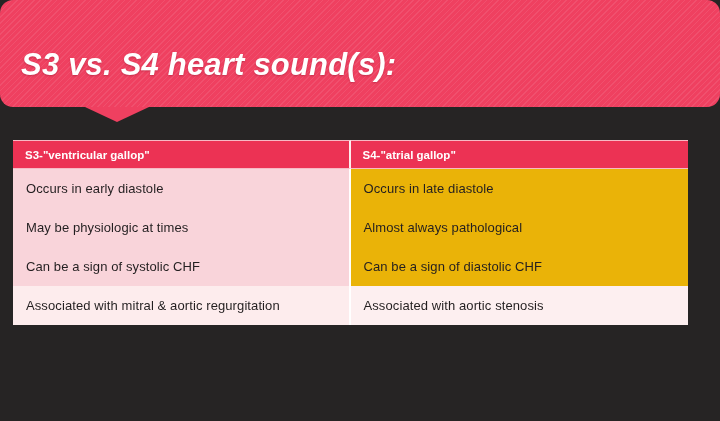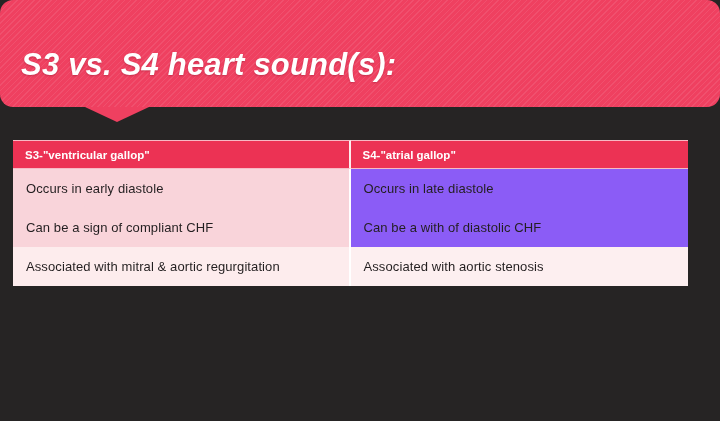--- a/index.html
+++ b/index.html
@@ -95,21 +95,21 @@
   .comparison-table td {
     color: #231f20;
     font-size: 13px;
     height: 39px;
     padding: 0 0 0 13px;
     letter-spacing: 0.1px;
   }
   .comparison-table td.col-left  { border-right: 2px solid #ffffff; }
   tr.row-odd  td { background: #f9d4da; }
   tr.row-even td { background: #fdeced; }
-  tr.row-odd  td.col-right { background: #8b5cf6; }
+  tr.row-odd  td.col-right { background: #eab308; }
   tr.row-even td.col-right { background: #fdeff0; }
 </style>
 </head>
 <body>
 
 <div class="slide">
 
   <div class="banner">
     <div class="banner-title">S3 vs. S4 heart sound(s):</div>
   </div>
@@ -122,22 +122,26 @@
           <th class="col-left">S3-"ventricular gallop"</th>
           <th class="col-right">S4-"atrial gallop"</th>
         </tr>
       </thead>
       <tbody>
         <tr class="row-odd">
           <td class="col-left">Occurs in early diastole</td>
           <td class="col-right">Occurs in late diastole</td>
         </tr>
         <tr class="row-odd">
-          <td class="col-left">Can be a sign of compliant CHF</td>
-          <td class="col-right">Can be a with of diastolic CHF</td>
+          <td class="col-left">May be physiologic at times</td>
+          <td class="col-right">Almost always pathological</td>
+        </tr>
+        <tr class="row-odd">
+          <td class="col-left">Can be a sign of systolic CHF</td>
+          <td class="col-right">Can be a sign of diastolic CHF</td>
         </tr>
         <tr class="row-even">
           <td class="col-left">Associated with mitral &amp; aortic regurgitation</td>
           <td class="col-right">Associated with aortic stenosis</td>
         </tr>
       </tbody>
     </table>
   </div>
 
 </div>

